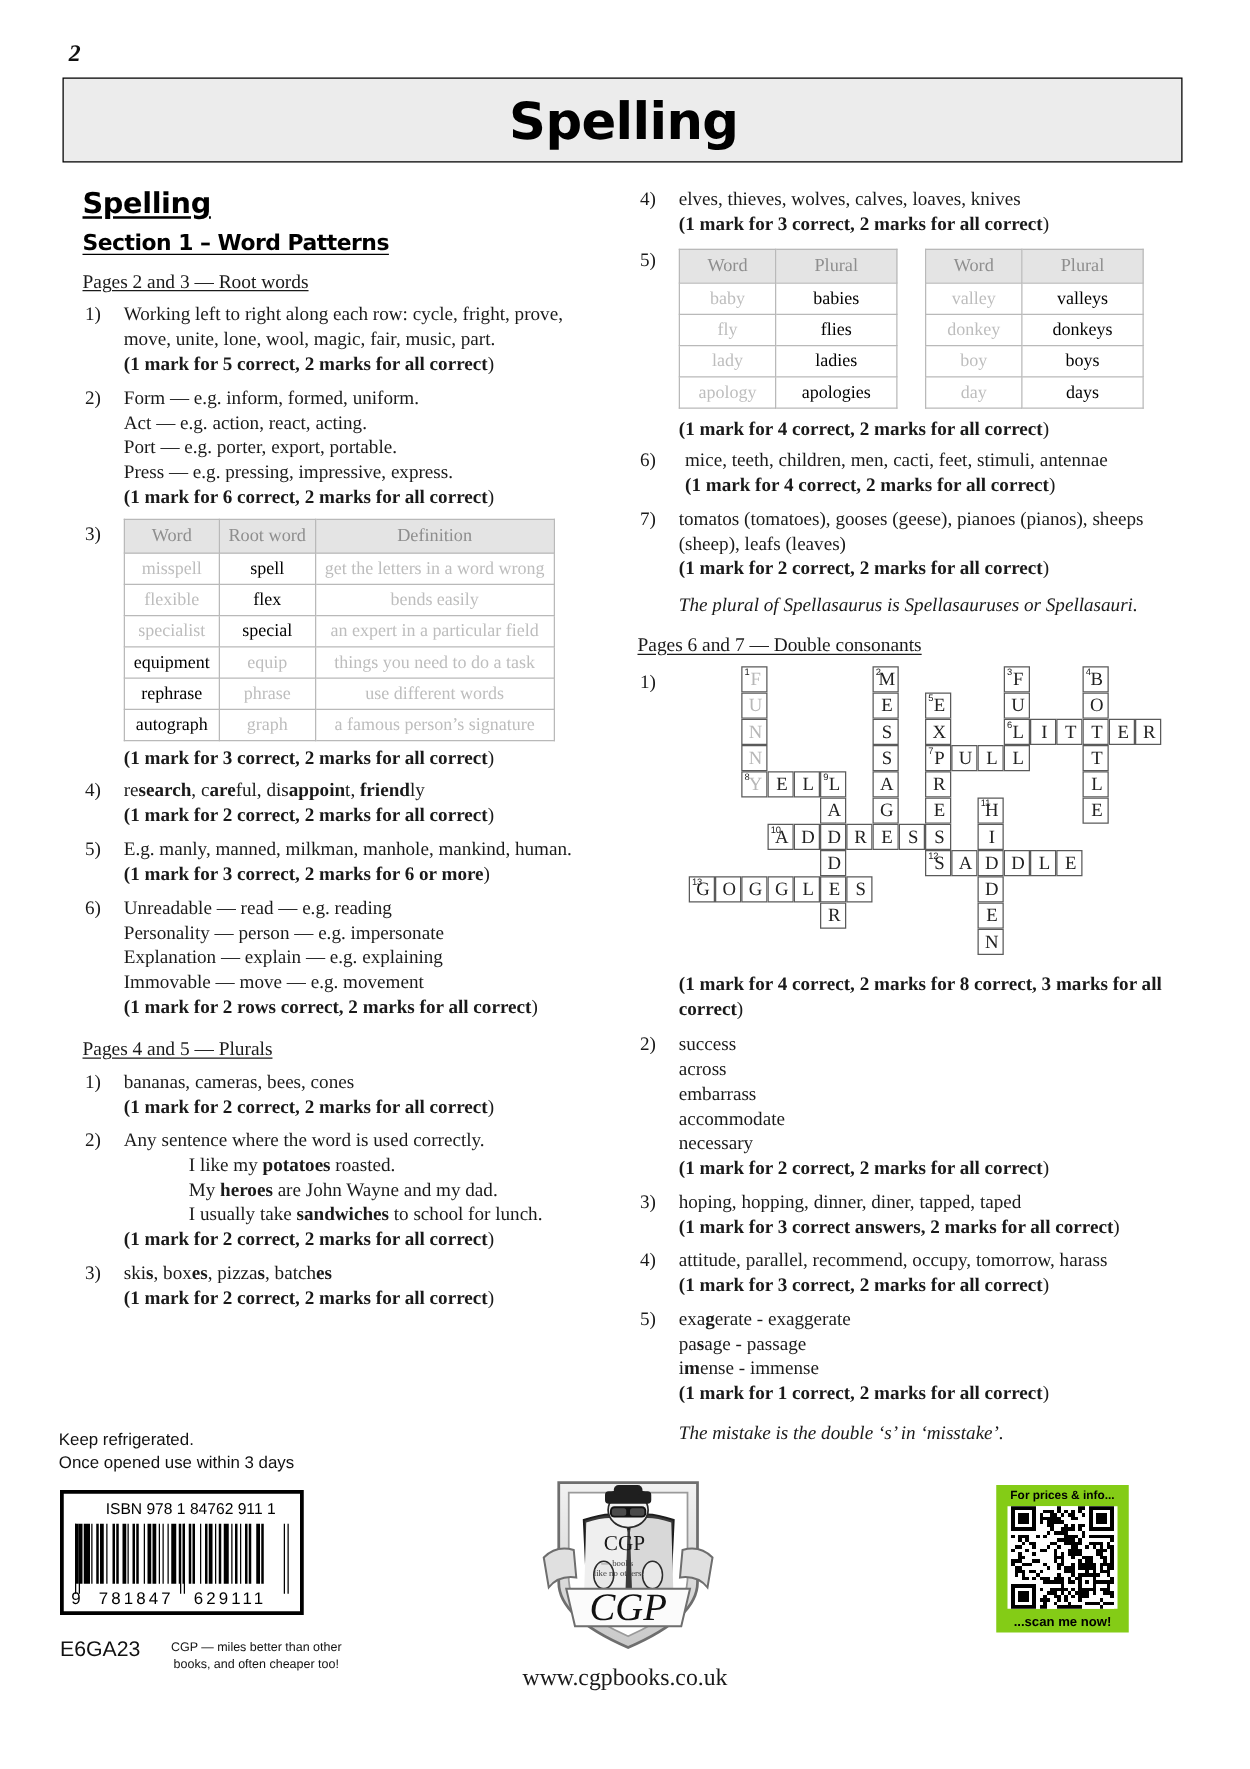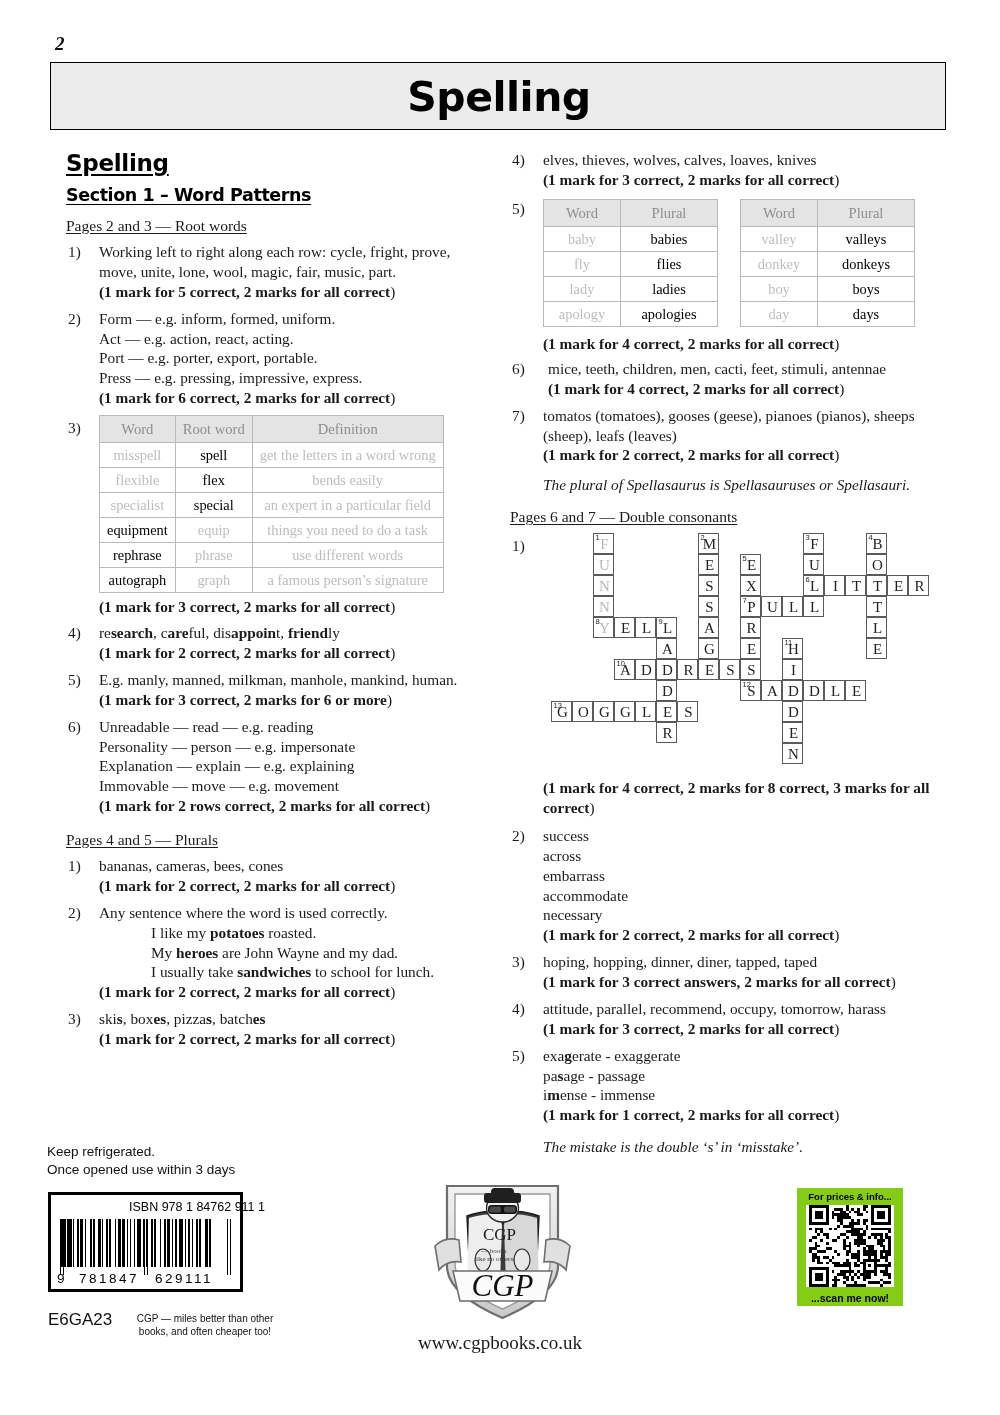--- a/index.html
+++ b/index.html
@@ -51,21 +51,21 @@
   .cw{position:relative;margin:6px 0 8px 33px;}
   .cwcell{position:absolute;width:21px;height:21px;border:1px solid #5a5a5a;box-sizing:border-box;background:#fff;}
   .cwcell .L{position:absolute;left:0;top:0;width:21px;height:21px;display:flex;align-items:center;justify-content:center;
       font-family:"Liberation Serif",serif;font-size:15px;color:#222;line-height:1;}
   .cwcell.grey .L{color:#b7b7b7;}
   .cwcell .N{position:absolute;left:1.5px;top:0px;font-size:7.5px;font-family:"Liberation Sans",sans-serif;color:#222;line-height:1;}
 
   
   .foot-keep{position:absolute;left:47px;top:1143px;font-family:"Liberation Sans",sans-serif;font-size:13.5px;line-height:1.33;color:#111;}
   .barcode-box{position:absolute;left:48px;top:1192px;width:195px;height:100px;border:3px solid #000;background:#fff;box-sizing:border-box;}
-  .isbn-txt{position:absolute;left:11px;top:5px;width:203px;text-align:right;font-family:"Liberation Sans",sans-serif;font-size:12.5px;color:#000;}
+  .isbn-txt{position:absolute;left:0;top:5px;width:203px;text-align:center;font-family:"Liberation Sans",sans-serif;font-size:12.5px;color:#000;}
   .bars{position:absolute;left:9px;top:24px;width:171px;height:48px;}
   .bars i{position:absolute;top:0;height:48px;background:#000;display:block;}
   .bars i.tall{height:56px;}
   .bc-digits{position:absolute;left:0;top:76px;width:189px;font-family:"Liberation Sans",sans-serif;font-size:13.5px;color:#000;}
   .bc-digits span{position:absolute;}
   .ecode{position:absolute;left:48px;top:1310px;font-family:"Liberation Sans",sans-serif;font-size:17px;color:#111;}
   .blurb{position:absolute;left:130px;top:1312px;width:150px;text-align:center;font-family:"Liberation Sans",sans-serif;font-size:10px;line-height:1.3;color:#111;}
 
   .logo{position:absolute;left:425px;top:1168px;width:155px;height:155px;}
   .qr-box{position:absolute;left:797px;top:1188px;width:106px;height:118px;background:#84cc16;}

